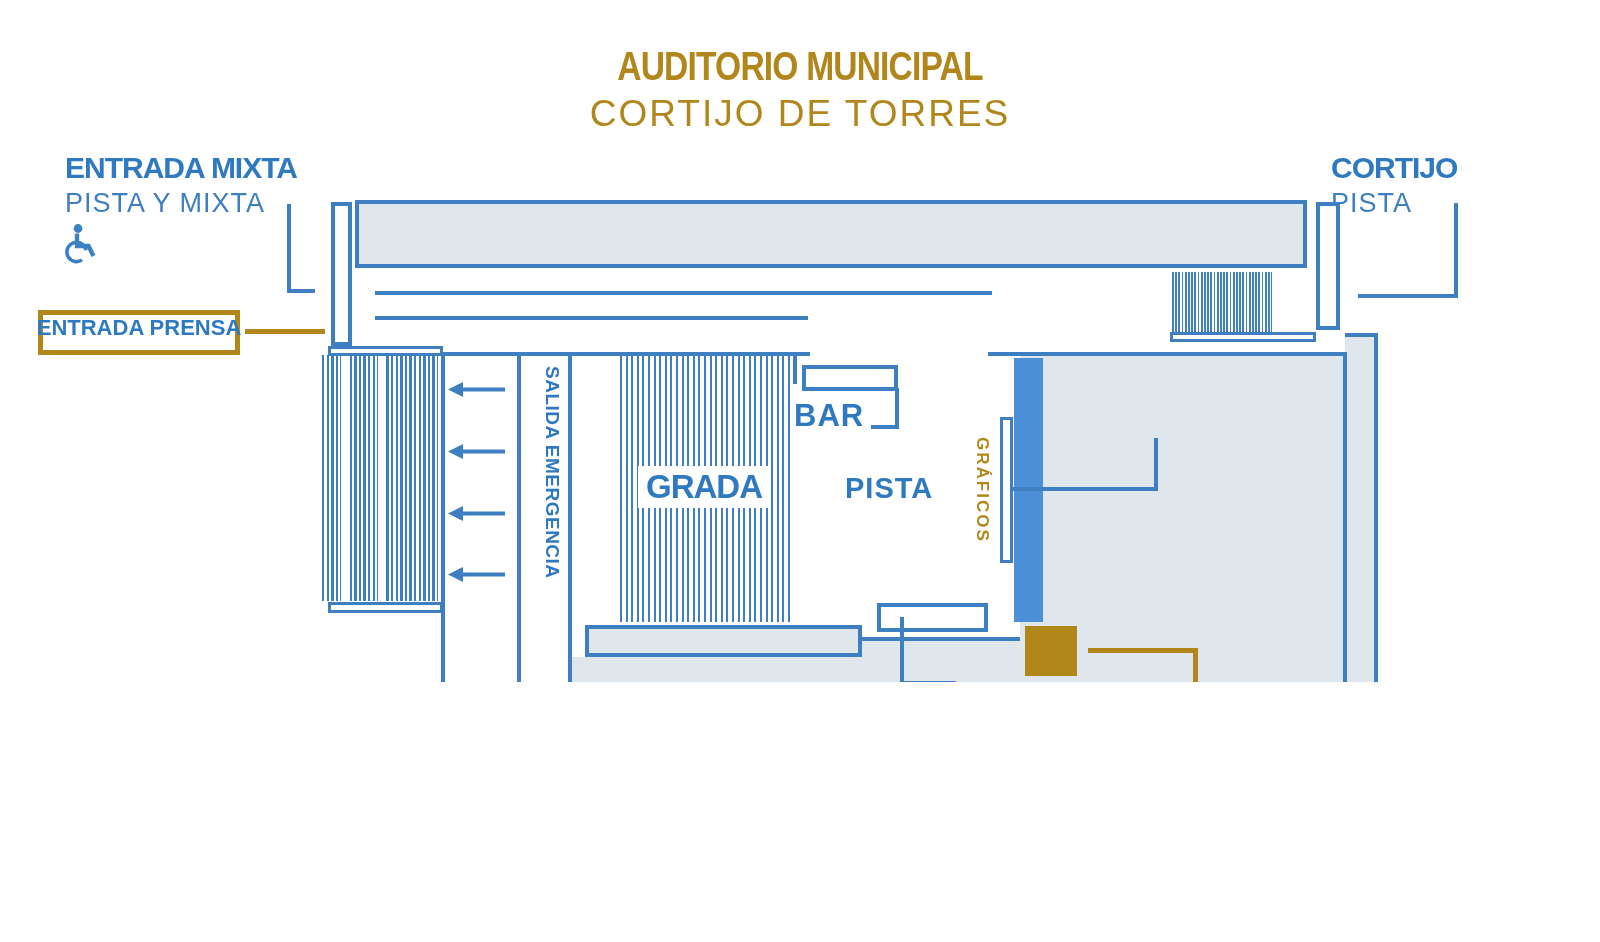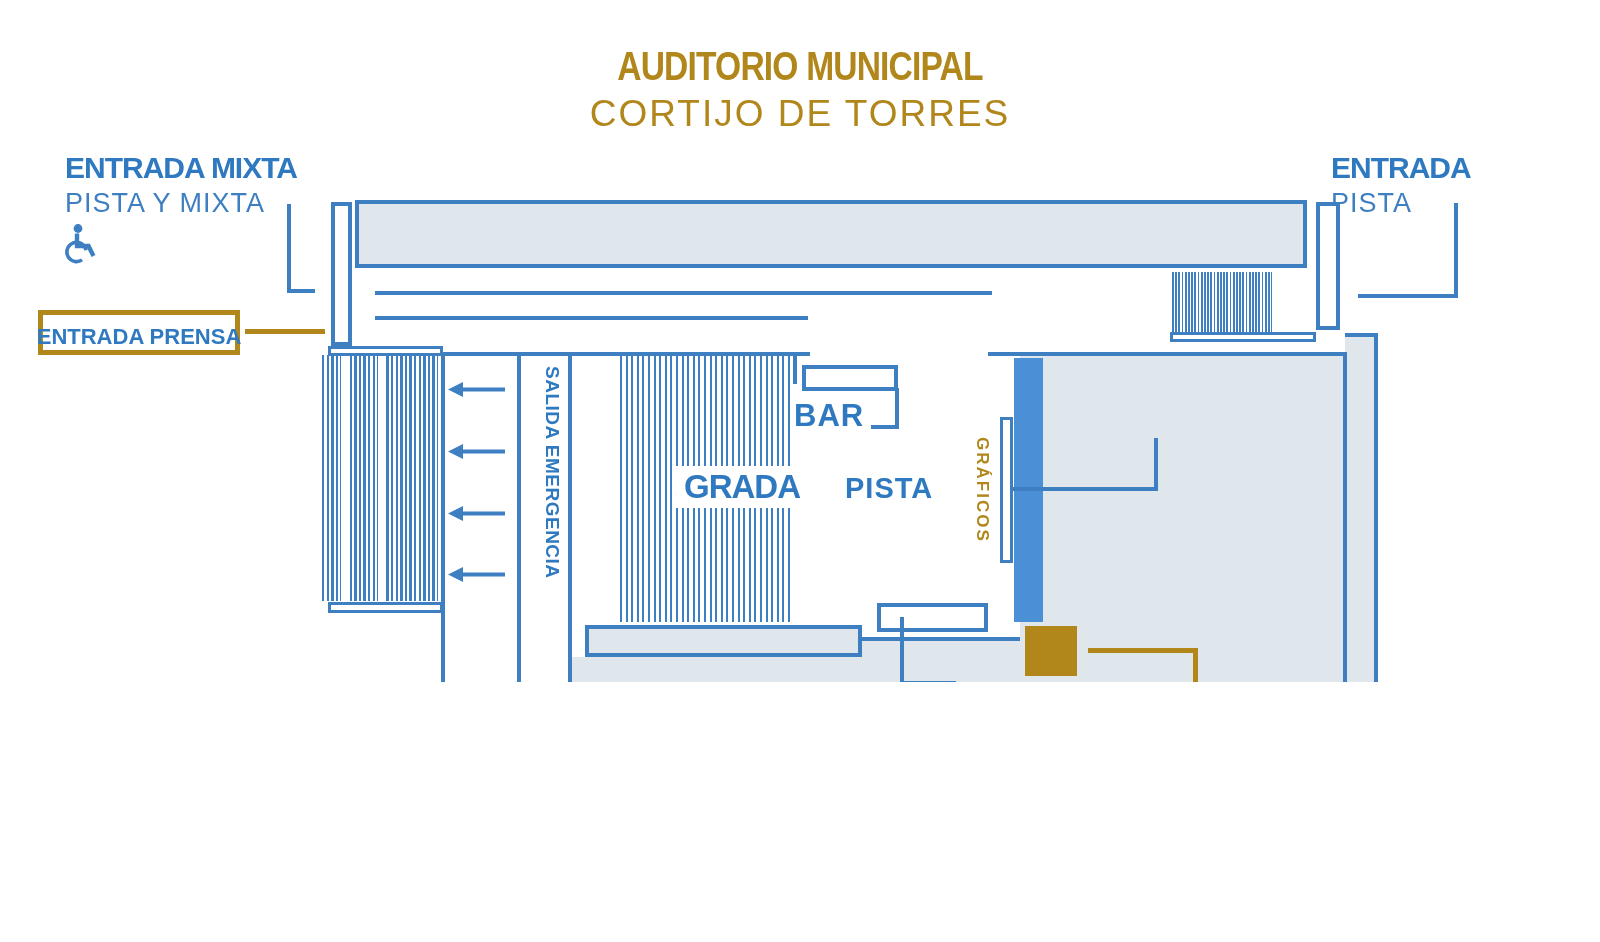--- a/index.html
+++ b/index.html
@@ -13,21 +13,21 @@
   body{background:#fff;font-family:"Liberation Sans",sans-serif;}
   .stage{position:relative;width:1600px;height:682px;background:#fff;overflow:hidden;}
   .abs{position:absolute;}
   
   .title1{width:100%;text-align:center;font-weight:700;font-size:40px;color:var(--gold);
           letter-spacing:-1px;transform:scaleX(.84);}
   .title2{width:100%;text-align:center;font-weight:400;font-size:37px;color:var(--gold);letter-spacing:2px;}
   .big-blue{font-weight:700;font-size:30px;color:var(--blue-text);letter-spacing:-1px;white-space:nowrap;}
   .sub-blue{font-weight:400;font-size:27px;color:var(--blue);letter-spacing:1px;white-space:nowrap;}
   .plan-label{font-weight:700;color:var(--blue-text);white-space:nowrap;}
-  .gold-box{background:#fff;border:5px solid var(--gold);display:flex;align-items:flex-end;justify-content:center;
+  .gold-box{background:#fff;border:5px solid var(--gold);display:flex;align-items:flex-start;justify-content:center;
             font-weight:700;color:var(--blue-text);white-space:nowrap;z-index:6;}
   .vtext{transform:rotate(90deg);transform-origin:top left;font-weight:700;white-space:nowrap;z-index:5;}
   
   .gray{background:var(--gray);z-index:1;}
   .gray-b{background:var(--gray);border:4px solid var(--blue);z-index:2;}
   .white-b{background:#fff;border:4px solid var(--blue);z-index:3;}
   .white-thin{background:#fff;border:3px solid var(--blue);z-index:3;}
   .bline{background:var(--blue);z-index:3;}
   .leader{background:var(--blue);z-index:5;}
   .gleader{background:var(--gold);z-index:5;}
@@ -59,21 +59,21 @@
     </svg>
   </div>
   <div class="abs leader" style="left:287px;top:204px;width:4px;height:88px;"></div>
   <div class="abs leader" style="left:287px;top:289px;width:28px;height:4px;"></div>
 
   <div class="abs gold-box" style="left:38px;top:310px;width:202px;height:45px;font-size:22px;">
     <span>ENTRADA PRENSA</span>
   </div>
   <div class="abs gleader" style="left:245px;top:329px;width:80px;height:5px;"></div>
 
-  <div class="abs big-blue" style="left:1331px;top:151px;">ENTRADA</div>
+  <div class="abs big-blue" style="left:1331px;top:151px;">CORTIJO</div>
   <div class="abs sub-blue" style="left:1331px;top:188px;">PISTA</div>
   <div class="abs leader" style="left:1454px;top:203px;width:4px;height:95px;"></div>
   <div class="abs leader" style="left:1358px;top:294px;width:100px;height:4px;"></div>
 
   <div class="abs gray" style="left:1020px;top:354px;width:327px;height:390px;"></div>
   <div class="abs gray" style="left:862px;top:639px;width:485px;height:105px;"></div>
   <div class="abs gray" style="left:572px;top:657px;width:290px;height:87px;"></div>
   <div class="abs gray" style="left:452px;top:692px;width:120px;height:50px;border-left:4px solid var(--blue);"></div>
   <div class="abs gray" style="left:1345px;top:333px;width:33px;height:452px;border-top:4px solid var(--blue);border-right:4px solid var(--blue);"></div>
   <div class="abs gray-b" style="left:403px;top:742px;width:942px;height:41px;"></div>
@@ -121,21 +121,21 @@
   <div class="abs" style="left:448px;top:566px;z-index:4;">
     <svg width="58" height="17" viewBox="0 0 58 17">
         <line x1="13" y1="8.5" x2="57" y2="8.5" stroke="#3d7fc1" stroke-width="4"></line>
         <polygon points="0,8.5 15,1 15,16" fill="#3d7fc1"></polygon>
       </svg>
   </div>
 
   <div class="abs vtext" style="left:563px;top:366px;width:225px;font-size:19px;color:var(--blue-text);letter-spacing:0.5px;">SALIDA EMERGENCIA</div>
 
   <div class="abs hatch-fine" style="left:620px;top:356px;width:170px;height:266px;"></div>
-  <div class="abs grada-label" style="left:638px;top:466px;margin-left:38px;">GRADA</div>
+  <div class="abs grada-label" style="left:638px;top:466px;">GRADA</div>
   <div class="abs bline" style="left:793px;top:352px;width:4px;height:32px;"></div>
 
   <div class="abs white-b" style="left:802px;top:365px;width:96px;height:26px;"></div>
   <div class="abs leader" style="left:895px;top:388px;width:4px;height:41px;"></div>
   <div class="abs leader" style="left:871px;top:425px;width:28px;height:4px;"></div>
   <div class="abs plan-label" style="left:794px;top:398px;font-size:31px;letter-spacing:1px;">BAR</div>
 
   <div class="abs sub-blue" style="left:845px;top:472px;font-size:29px;font-weight:700;letter-spacing:1px;color:var(--blue-text);">PISTA</div>
 
   <div class="abs hatch-dense" style="left:1172px;top:272px;width:100px;height:60px;"></div>

